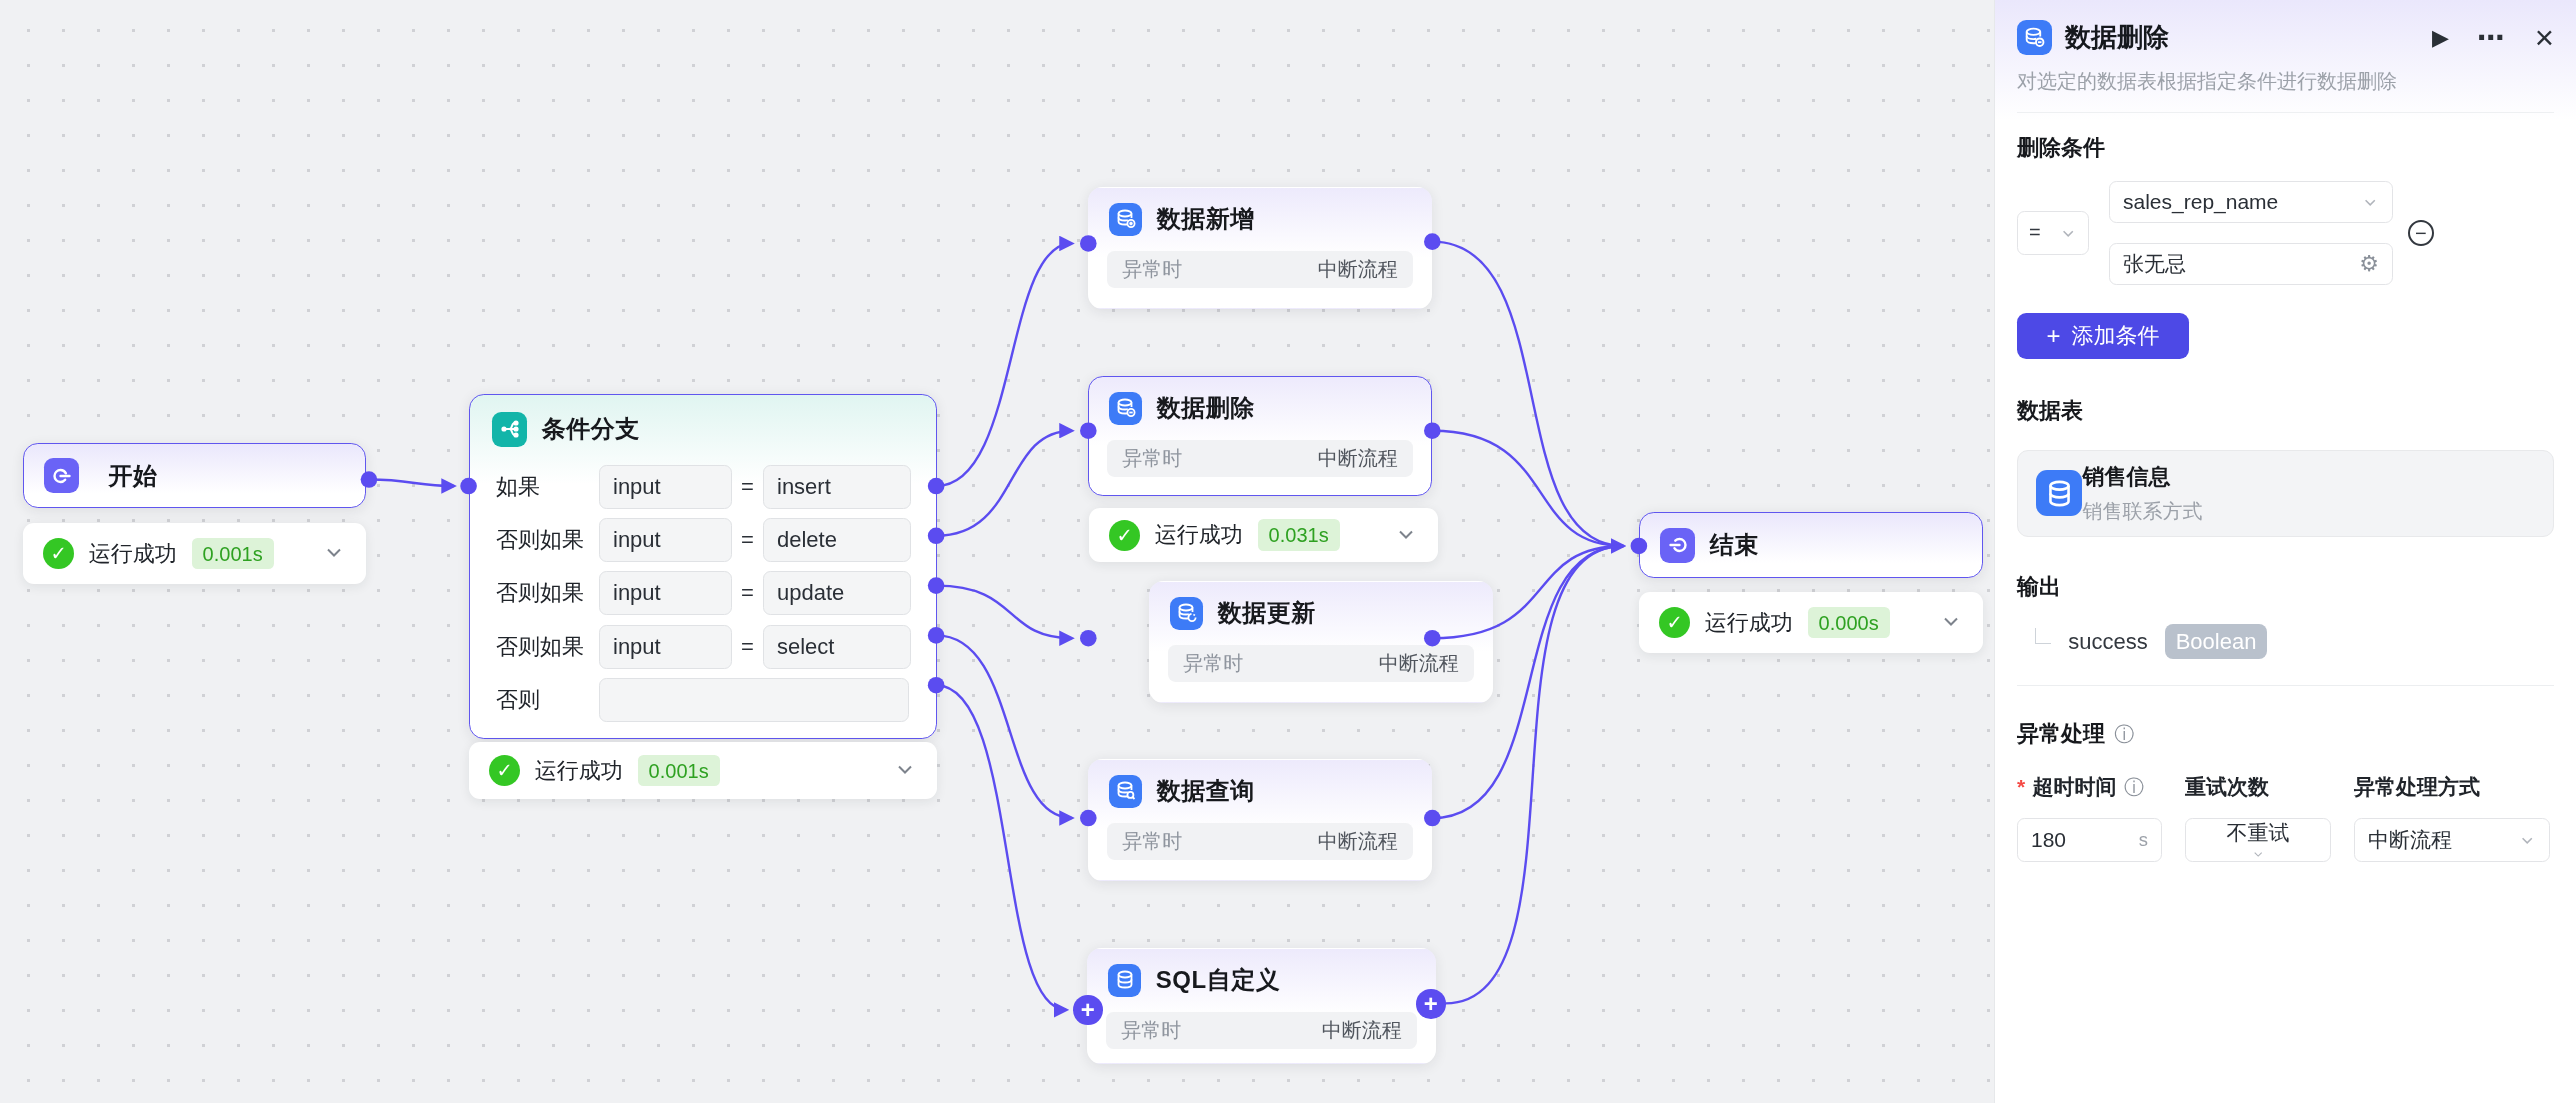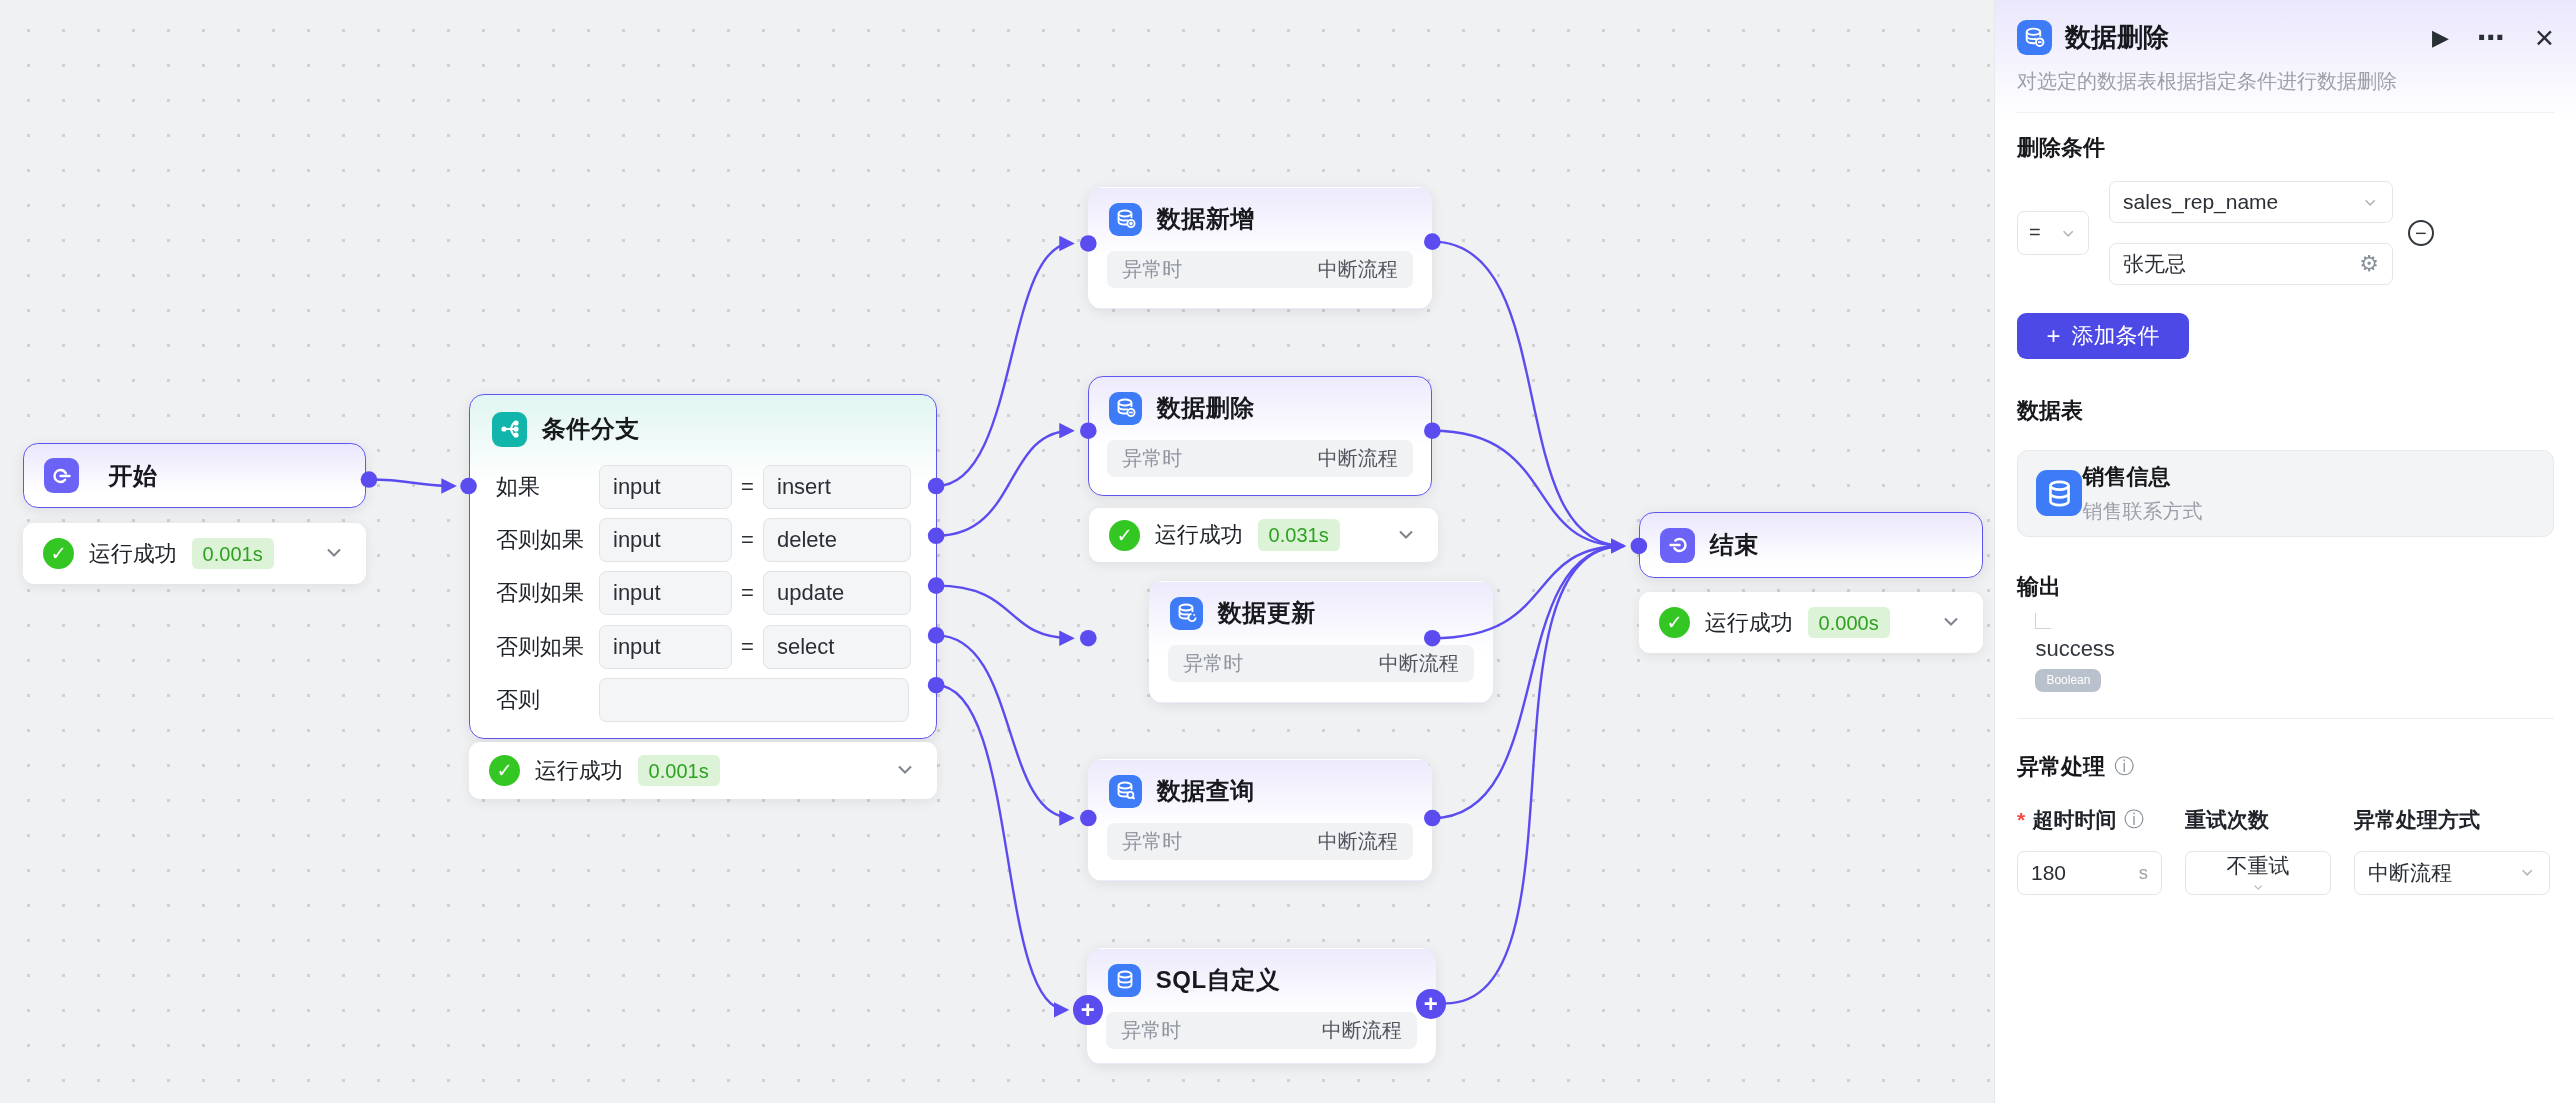--- a/index.html
+++ b/index.html
@@ -119,25 +119,25 @@
   .add-btn .plus{font-size:24px;line-height:1;}
   .table-card{
     margin-top:24px;height:87px;background:#f3f4f6;border:0.9px solid #e8e9eb;border-radius:11px;
     display:flex;align-items:center;padding:0 18.4px;box-sizing:border-box;
   }
   .table-icon{width:46px;height:46px;border-radius:11px;background:#3d7bf7;
     display:flex;align-items:center;justify-content:center;flex:0 0 auto;}
   .table-icon svg{width:31px;height:31px;}
   .tc-name{font-size:22px;font-weight:600;color:#17191d;}
   .tc-desc{font-size:20px;color:#9ca1a9;margin-top:5.5px;}
-  .out-row{margin-top:22px;display:flex;align-items:flex-start;gap:7px;padding-left:18.4px;flex-direction:column;}
+  .out-row{margin-top:22px;display:flex;align-items:center;gap:17px;padding-left:18.4px;}
   .tree-l{width:14.8px;height:14.8px;border-left:1.8px solid #ced3d9;border-bottom:1.8px solid #ced3d9;
     margin-top:-11px;}
   .out-name{font-size:22px;color:#33383f;}
-  .type-badge{background:#b9c1cc;color:#fff;font-size:12px;border-radius:8px;padding:4.6px 11px;}
+  .type-badge{background:#b9c1cc;color:#fff;font-size:22px;border-radius:8px;padding:4.6px 11px;}
   .divider{margin-top:26px;border-bottom:0.9px solid #eceef0;}
   .info{color:#8a9099;font-size:20px;font-weight:normal;}
   .exc-grid{margin-top:24px;display:flex;gap:23px;}
   .exc-col{display:flex;flex-direction:column;gap:16.6px;}
   .exc-label{font-size:21px;font-weight:600;color:#20242a;display:flex;align-items:center;gap:7.4px;}
   .req{color:#f54a45;}
   .exc-field{
     height:44px;box-sizing:border-box;border:0.9px solid #e3e4e7;border-radius:7.4px;background:#fff;
     display:flex;align-items:center;justify-content:space-between;padding:0 13px;
     font-size:21px;color:#2a2f36;

